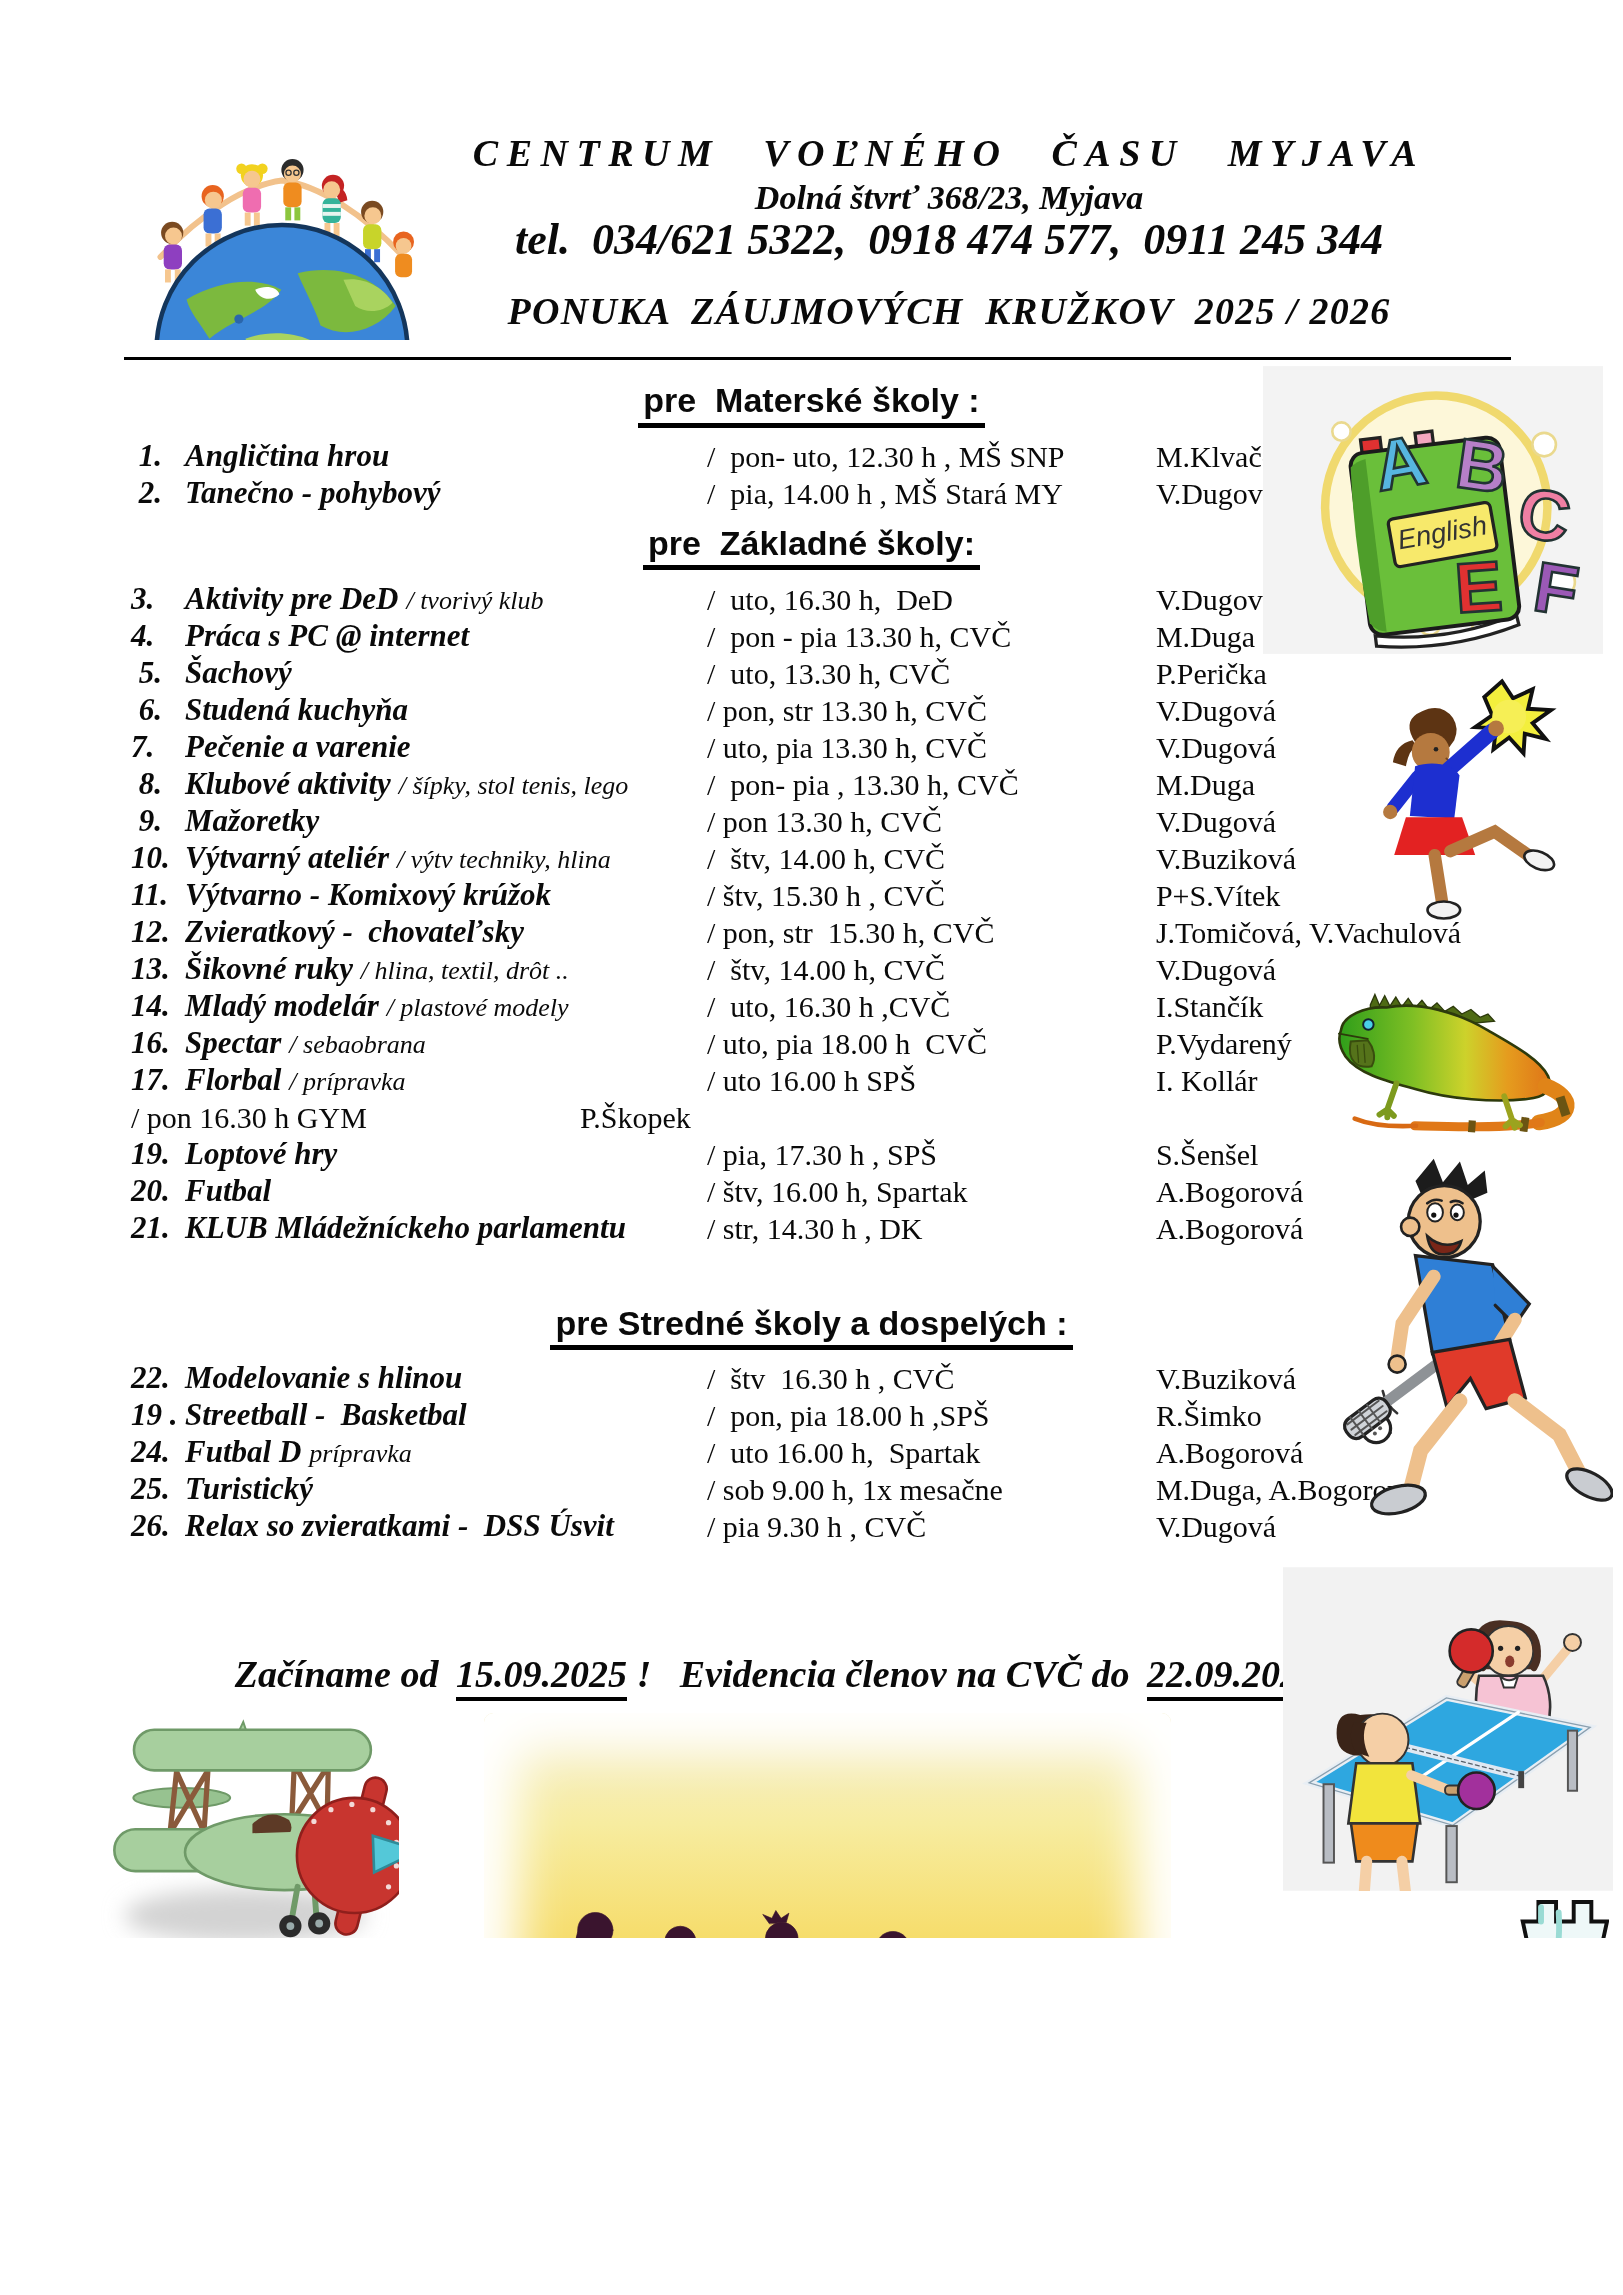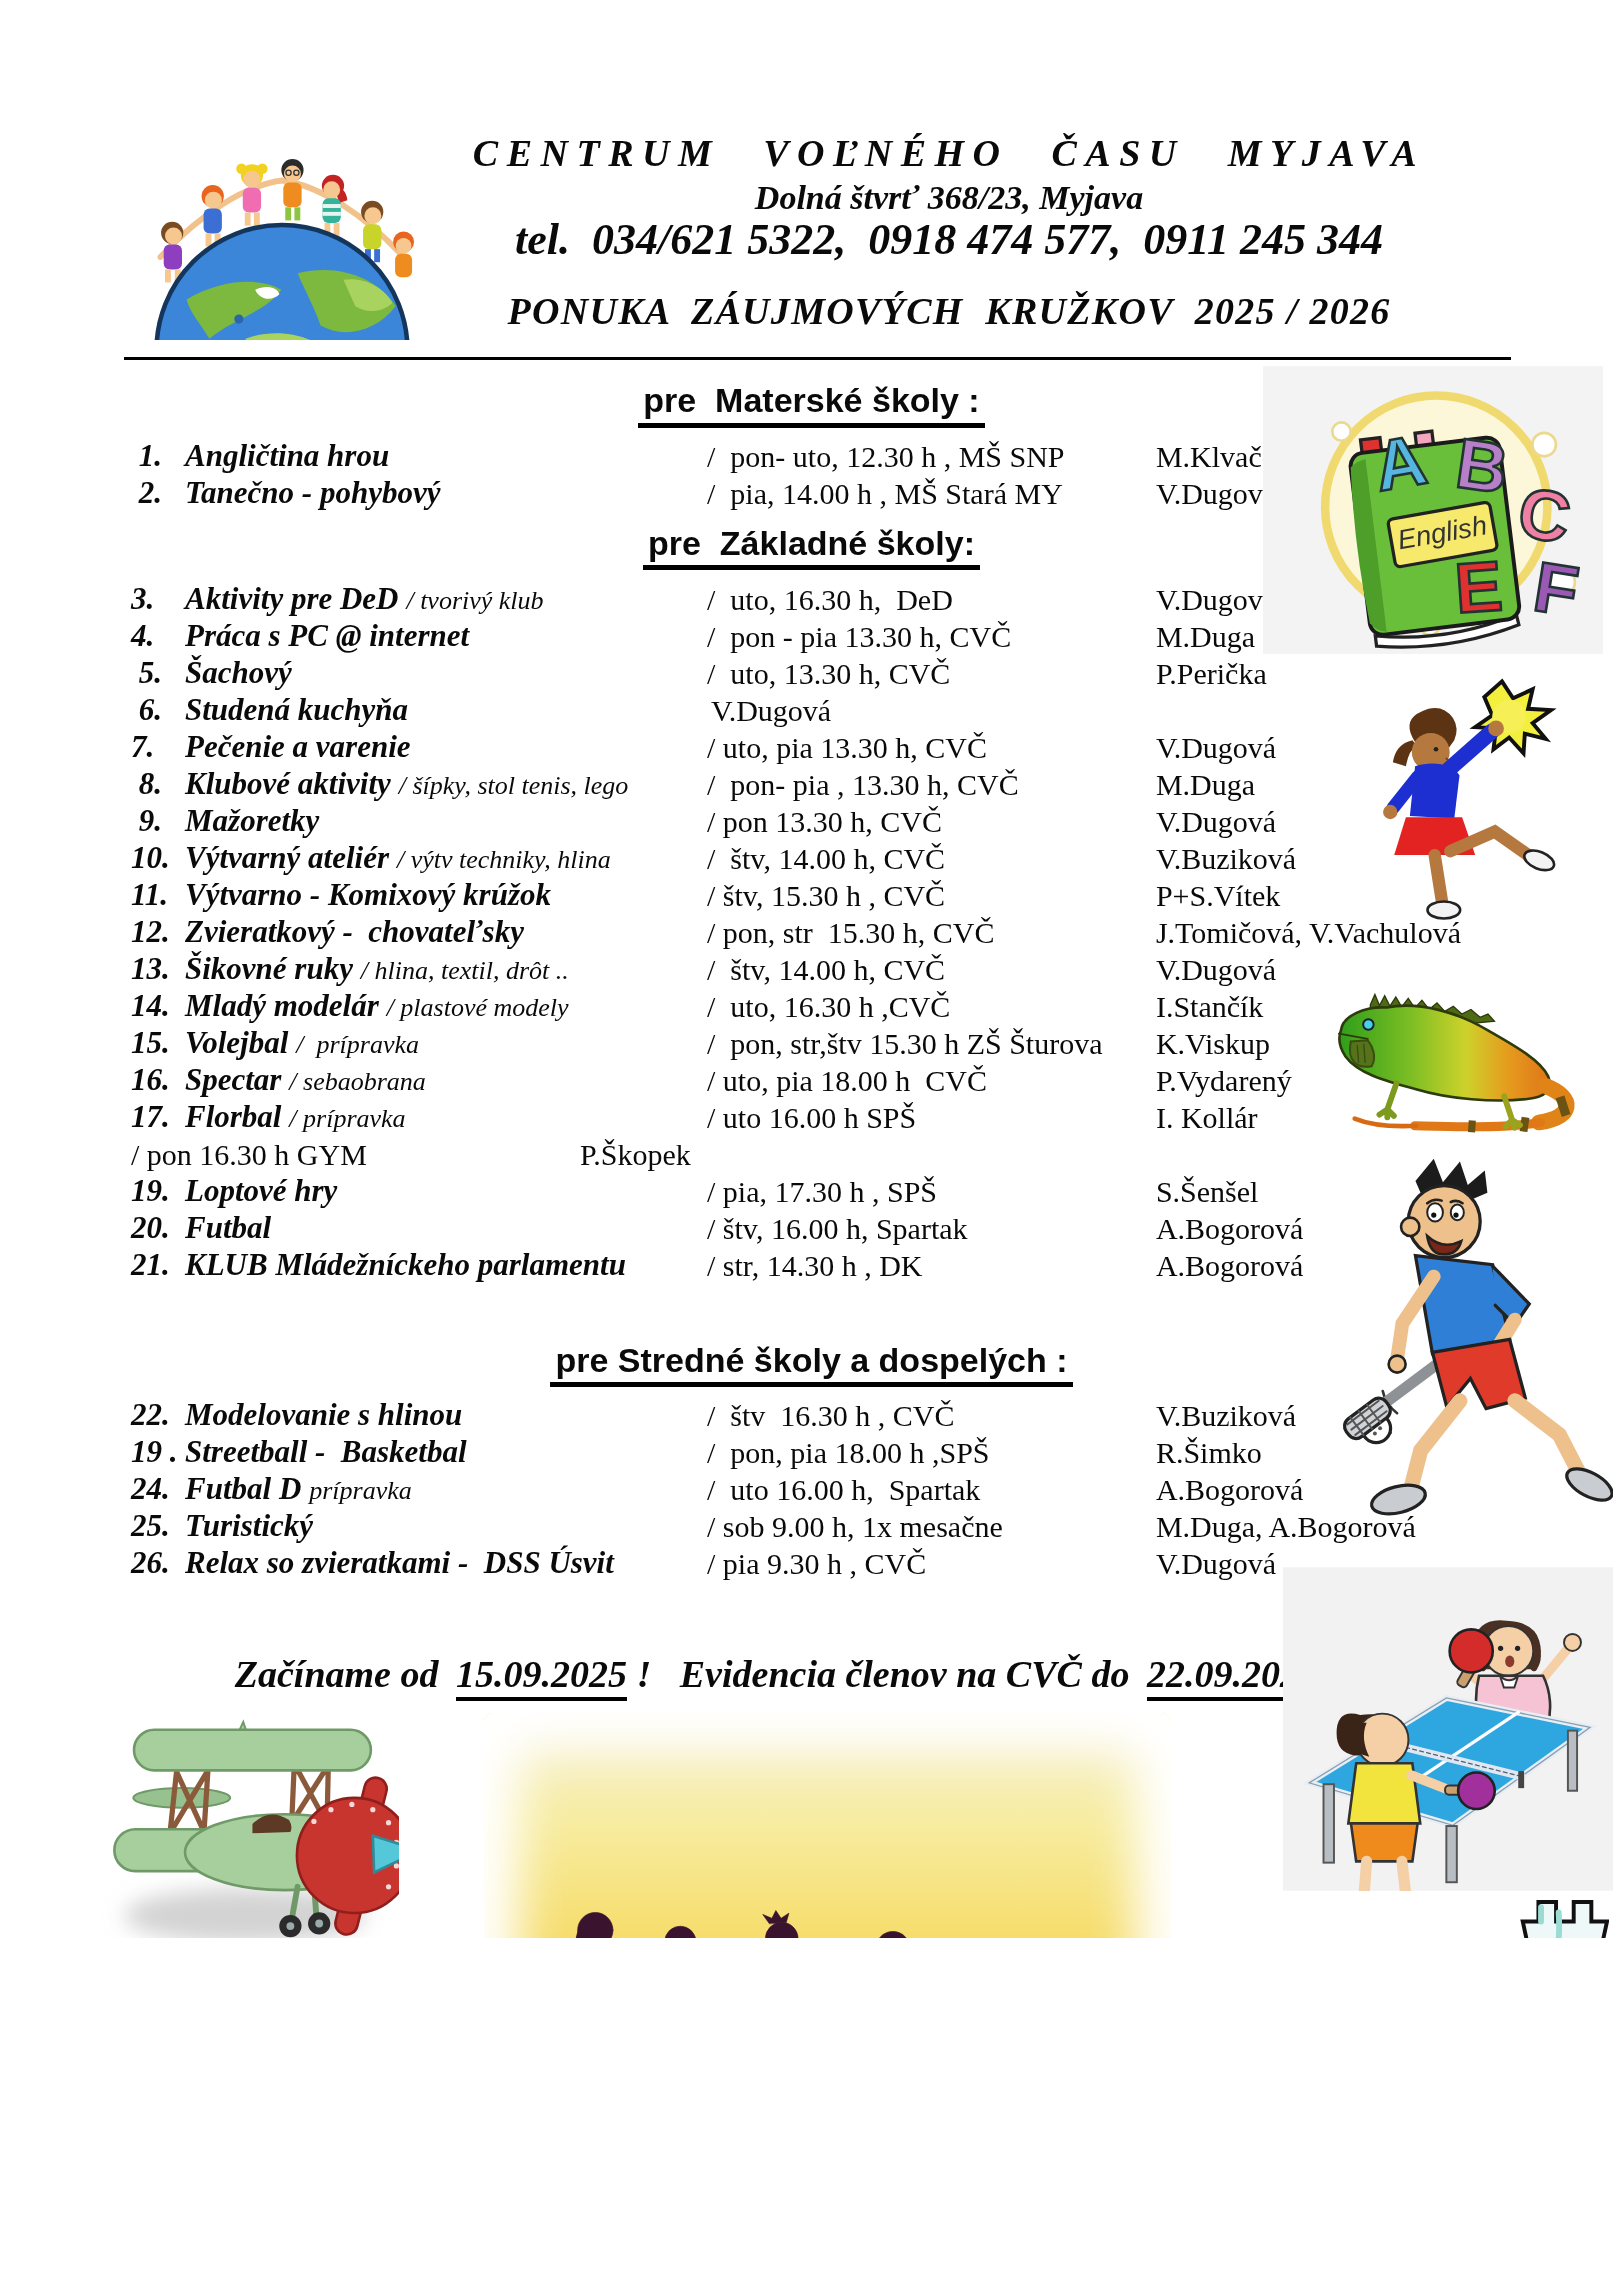--- a/index.html
+++ b/index.html
@@ -170,20 +170,21 @@
       <span class="c2 sched">/  pon - pia 13.30 h, CVČ</span>
       <span class="c3 lect">M.Duga</span>
     </div>
       <div class="row">
       <span class="c1"><span class="num"> 5.</span><span class="nm">Šachový</span><span class="dt"></span></span>
       <span class="c2 sched">/  uto, 13.30 h, CVČ</span>
       <span class="c3 lect">P.Perička</span>
     </div>
       <div class="row">
       <span class="c1"><span class="num"> 6.</span><span class="nm">Studená kuchyňa</span><span class="dt"></span></span>
+      <span class="c2 sched">/ pon, str 13.30 h, CVČ</span>
       <span class="c3 lect">V.Dugová</span>
     </div>
       <div class="row">
       <span class="c1"><span class="num">7.</span><span class="nm">Pečenie a varenie</span><span class="dt"></span></span>
       <span class="c2 sched">/ uto, pia 13.30 h, CVČ</span>
       <span class="c3 lect">V.Dugová</span>
     </div>
       <div class="row">
       <span class="c1"><span class="num"> 8.</span><span class="nm">Klubové aktivity</span><span class="dt">/ šípky, stol tenis, lego</span></span>
       <span class="c2 sched">/  pon- pia , 13.30 h, CVČ</span>
@@ -211,25 +212,20 @@
     </div>
       <div class="row">
       <span class="c1"><span class="num">13.</span><span class="nm">Šikovné ruky</span><span class="dt">/ hlina, textil, drôt ..</span></span>
       <span class="c2 sched">/  štv, 14.00 h, CVČ</span>
       <span class="c3 lect">V.Dugová</span>
     </div>
       <div class="row">
       <span class="c1"><span class="num">14.</span><span class="nm">Mladý modelár</span><span class="dt">/ plastové modely</span></span>
       <span class="c2 sched">/  uto, 16.30 h ,CVČ</span>
       <span class="c3 lect">I.Stančík</span>
-    </div>
-      <div class="row">
-      <span class="c1"><span class="num">15.</span><span class="nm">Volejbal</span><span class="dt">/  prípravka</span></span>
-      <span class="c2 sched">/  pon, str,štv 15.30 h ZŠ Šturova</span>
-      <span class="c3 lect">K.Viskup</span>
     </div>
       <div class="row">
       <span class="c1"><span class="num">16.</span><span class="nm">Spectar</span><span class="dt">/ sebaobrana</span></span>
       <span class="c2 sched">/ uto, pia 18.00 h  CVČ</span>
       <span class="c3 lect">P.Vydarený</span>
     </div>
       <div class="row">
       <span class="c1"><span class="num">17.</span><span class="nm">Florbal</span><span class="dt">/ prípravka</span></span>
       <span class="c2 sched">/ uto 16.00 h SPŠ</span>
       <span class="c3 lect">I. Kollár</span>

